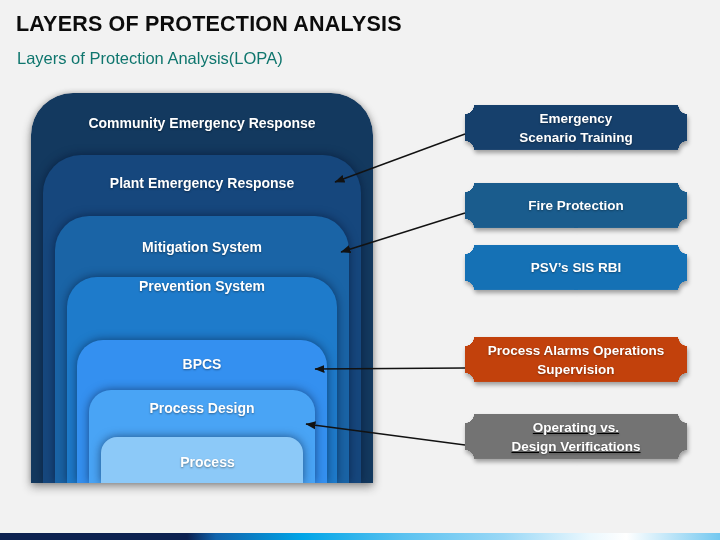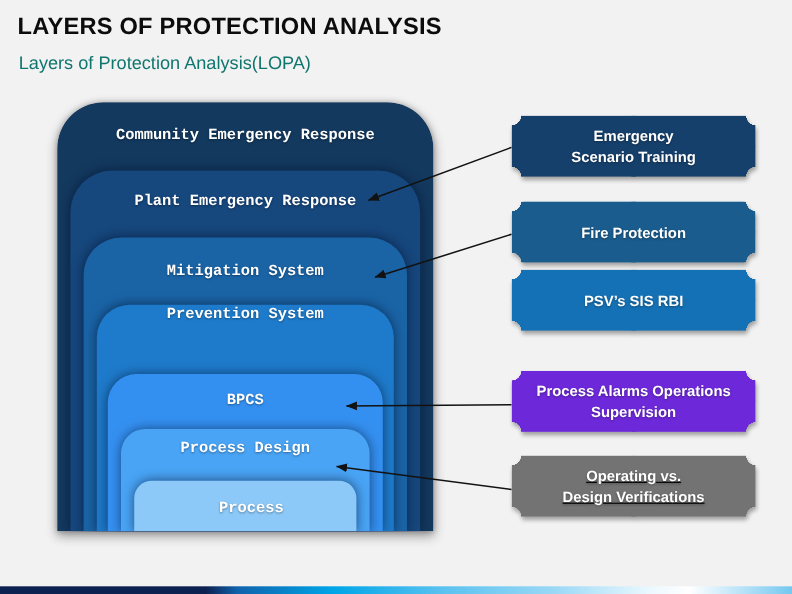--- a/index.html
+++ b/index.html
@@ -17,26 +17,25 @@
     font-size: 21.5px; font-weight: 700; color: #0C0C0C;
     letter-spacing: 0.2px;
   }
   .slide-subtitle {
     position: absolute; left: 17px; top: 49px;
     font-size: 16.5px; font-weight: 400; color: #0f766e;
   }
 
   
   .stack {
-    position: absolute; left: 52px; top: 93px;
+    position: absolute; left: 31px; top: 93px;
     width: 342px; height: 390px;
     border-radius: 42px 42px 0 0;
     overflow: hidden;
     box-shadow: 0 4px 10px rgba(40,40,40,0.45), 0 0 5px rgba(60,60,60,0.25);
-    font-family: Liberation Mono, monospace;
   }
   .layer {
     position: absolute; bottom: 0;
     box-shadow: 0 0 10px rgba(0,12,40,0.55);
   }
   .layer-0 { top: 0;     left: 0;    right: 0;    border-radius: 42px 42px 0 0; }
   .layer-1 { top: 62px;  left: 12px; right: 12px; border-radius: 38px 38px 0 0; }
   .layer-2 { top: 123px; left: 24px; right: 24px; border-radius: 34px 34px 0 0; }
   .layer-3 { top: 184px; left: 36px; right: 36px; border-radius: 30px 30px 0 0; }
   .layer-4 { top: 247px; left: 46px; right: 46px; border-radius: 26px 26px 0 0; }
@@ -51,21 +50,21 @@
   .layer-0 .layer-label { padding-top: 21px; }
   .layer-1 .layer-label { padding-top: 19px; }
   .layer-2 .layer-label { padding-top: 22px; }
   .layer-3 .layer-label { }
   .layer-4 .layer-label { padding-top: 15px; }
   .layer-5 .layer-label { padding-top: 9px; }
   .layer-6 .layer-label { padding-top: 16px; }
 
   
   .callout-wrap {
-    position: absolute; left: 465px; width: 222px; height: 56px;
+    position: absolute; left: 465px; width: 222px; height: 45px;
     filter: drop-shadow(1px 3px 2px rgba(0,0,0,0.35));
   }
   .co-0 { top: 105px; }
   .co-1 { top: 183px; }
   .co-2 { top: 245px; }
   .co-3 { top: 337px; }
   .co-4 { top: 414px; }
 
   .callout {
     width: 100%; height: 100%;
@@ -131,31 +130,31 @@
   </div>
 </div>
 
 <div class="callout-wrap co-0">
   <div class="callout" style="background-color: rgb(22, 64, 108);">
     <div class="callout-label">Emergency
 Scenario Training</div>
   </div>
 </div>
 <div class="callout-wrap co-1">
-  <div class="callout" style="background-color: rgb(26, 92, 141); border-radius: 12px;">
+  <div class="callout" style="background-color: rgb(26, 92, 141);">
     <div class="callout-label">Fire Protection</div>
   </div>
 </div>
 <div class="callout-wrap co-2">
   <div class="callout" style="background-color: rgb(21, 113, 181);">
     <div class="callout-label">PSV’s SIS RBI</div>
   </div>
 </div>
 <div class="callout-wrap co-3">
-  <div class="callout" style="background-color: #6d28d9;">
+  <div class="callout" style="background-color: #c2410c;">
     <div class="callout-label">Process Alarms Operations
 Supervision</div>
   </div>
 </div>
 <div class="callout-wrap co-4">
   <div class="callout" style="background-color: #737373; text-decoration: underline;">
     <div class="callout-label">Operating vs.
 Design Verifications</div>
   </div>
 </div>

